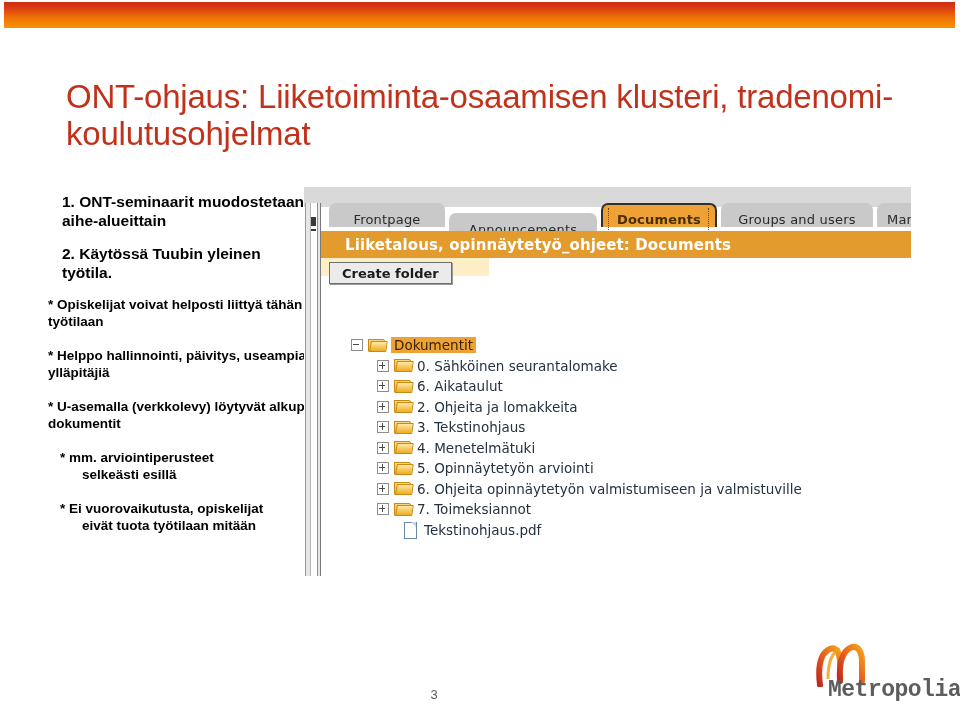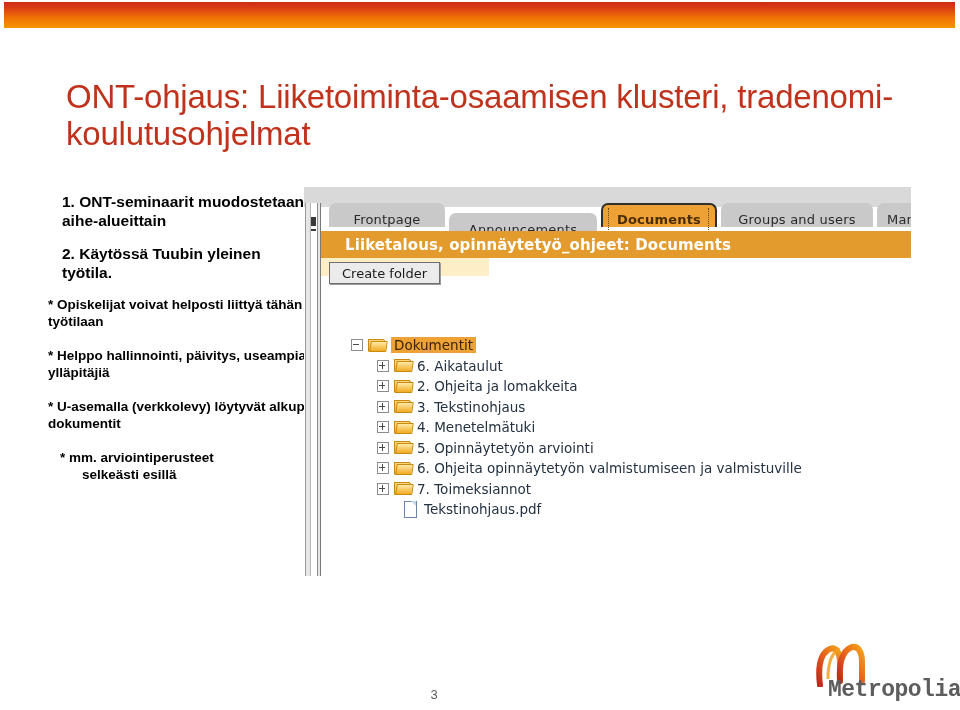--- a/index.html
+++ b/index.html
@@ -117,20 +117,21 @@
     display:flex;align-items:center;
     padding-left:24px;
     box-sizing:border-box;
     letter-spacing:0.1px;
   }
 
   
   .toolbar{
     position:absolute;left:0;top:71px;width:168px;height:18px;
     background:#fdeec6;
+    font-weight:bold;
   }
   .btn-create{
     position:absolute;left:8px;top:4px;height:22px;
     padding:0 12px;
     background:#ebebeb;
     border:1px solid #6f6f6f;
     box-shadow:1px 1px 0 #9a9a9a;
     font-family:"DejaVu Sans", sans-serif;
     font-size:13px;color:#1a1a1a;
     display:flex;align-items:center;
@@ -224,20 +225,24 @@
 <div class="bullets">
   <div class="b-num">1. ONT-seminaarit muodostetaan aihe-alueittain</div>
   <div class="b-num">2. Käytössä Tuubin yleinen työtila.</div>
   <div class="b-star">* Opiskelijat voivat helposti liittyä tähän työtilaan</div>
   <div class="b-star">* Helppo hallinnointi, päivitys, useampia ylläpitäjiä</div>
   <div class="b-star"> * U-asemalla (verkkolevy) löytyvät alkup. dokumentit</div>
   <div class="b-star center">
     <span>* mm. arviointiperusteet</span>
     <span class="b-center-l2">selkeästi esillä</span>
   </div>
+  <div class="b-star center">
+    <span>* Ei vuorovaikutusta, opiskelijat</span>
+    <span class="b-center-l2">eivät tuota työtilaan mitään</span>
+  </div>
 </div>
 
 <div class="shot">
   <div class="shot-topstrip"></div>
 
   <div class="shot-rail">
     <div class="shot-rail-inner">
       <div class="shot-rail-mark"></div>
       <div class="shot-rail-mark2"></div>
     </div>
@@ -277,20 +282,29 @@
 
     <div class="tree" id="tree-root">
         <div class="tnode">
           <span class="tbox"></span>
           <span class="folder">
             <span class="tabtop"></span>
             <span class="back"></span>
             <span class="front"></span>
           </span>
           <span class="tlabel sel">Dokumentit</span>
+        </div>
+        <div class="tnode lvl1">
+          <span class="tbox plus"></span>
+          <span class="folder">
+            <span class="tabtop"></span>
+            <span class="back"></span>
+            <span class="front"></span>
+          </span>
+          <span class="tlabel">0. Sähköinen seurantalomake</span>
         </div>
         <div class="tnode lvl1">
           <span class="tbox plus"></span>
           <span class="folder">
             <span class="tabtop"></span>
             <span class="back"></span>
             <span class="front"></span>
           </span>
           <span class="tlabel">6. Aikataulut</span>
         </div>

